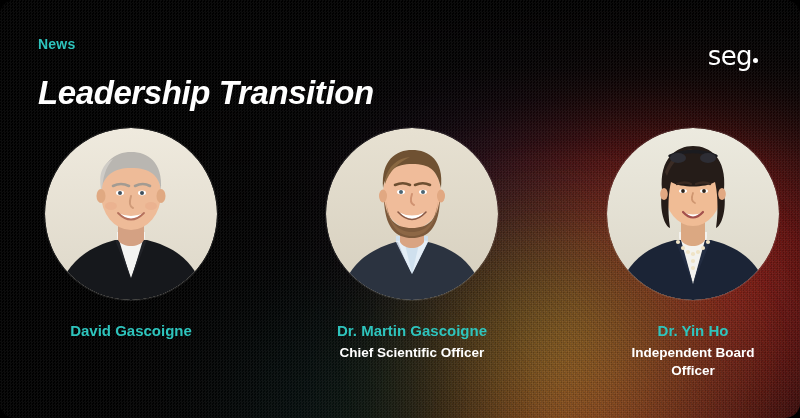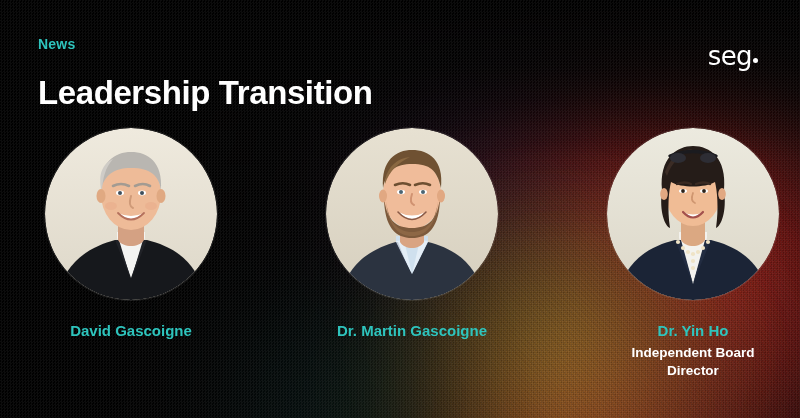--- a/index.html
+++ b/index.html
@@ -1,20 +1,21 @@
 <!DOCTYPE html>
 <html><head>
 <meta charset="utf-8">
 <style>
   html,body{margin:0;padding:0;background:#000;}
   body{width:800px;height:418px;overflow:hidden;font-family:"Liberation Sans",sans-serif;}
 
   .canvas{
     position:relative;width:800px;height:418px;overflow:hidden;
     background:#000;
+    border-radius:15px;
   }
 
   
   .bg-base{position:absolute;inset:0;background:#050404;}
 
   .bg-blob{position:absolute;border-radius:50%;filter:blur(46px);}
   .bg-red-right{
     right:-130px;top:40px;width:520px;height:470px;
     background:radial-gradient(circle at 50% 50%, rgba(196,38,30,.92) 0%, rgba(150,26,24,.62) 38%, rgba(70,12,14,.22) 68%, rgba(0,0,0,0) 82%);
   }
@@ -64,21 +65,21 @@
 
   
   .eyebrow{
     position:absolute;left:38px;top:36px;
     font-size:14px;font-weight:bold;letter-spacing:.2px;
     color:#2ec4bd;
   }
   .headline{
     position:absolute;left:38px;top:52px;
     font-size:33px;font-weight:bold;letter-spacing:-.4px;
-    color:#ffffff;white-space:nowrap;
+    color:#ffffff;white-space:nowrap;font-style:italic;
   }
 
   
   .logo{
     position:absolute;right:40px;top:41px;
     display:flex;align-items:flex-end;
     color:#ffffff;font-size:26px;font-weight:500;letter-spacing:-.6px;
   }
   .logo .seg,.logo .med{font-family:"DejaVu Sans",sans-serif;font-weight:400;}
   .logo .dot{
@@ -232,20 +233,21 @@
             <circle cx="97" cy="64" r="2" fill="#4a6472"></circle>
 
             <path d="M86 66 q-3 9 2 11" stroke="#d09271" stroke-width="2" fill="none" stroke-linecap="round"></path>
 
             <path d="M72 84 q14 14 28 0 q-14 7 -28 0 Z" fill="#ffffff"></path>
             <path d="M72 84 q14 15 28 0" stroke="#8a5a46" stroke-width="1.6" fill="none" stroke-linecap="round"></path>
           </g>
         </svg>
       </div>
       <div class="person-name">Dr. Martin Gascoigne</div>
+      <div class="person-title">Chief Scientific Officer</div>
     </div>
 
     <div class="person">
       <div class="avatar">
         <svg viewBox="0 0 172 172">
           <defs>
             <clipPath id="c3">
                 <circle cx="86" cy="86" r="86"></circle>
               </clipPath>
             <linearGradient id="bg3" x1="0" y1="0" x2="0" y2="1">
@@ -297,17 +299,17 @@
             <circle cx="97" cy="63" r="1.9" fill="#2b2119"></circle>
 
             <path d="M86 65 q-3 8 2 10" stroke="#cf9670" stroke-width="1.8" fill="none" stroke-linecap="round"></path>
 
             <path d="M76 84 q10 10 20 0 q-10 5 -20 0 Z" fill="#ffffff"></path>
             <path d="M76 84 q10 11 20 0" stroke="#a3504c" stroke-width="2.2" fill="none" stroke-linecap="round"></path>
           </g>
         </svg>
       </div>
       <div class="person-name">Dr. Yin Ho</div>
-      <div class="person-title">Independent Board Director</div>
+      <div class="person-title">Independent Board Officer</div>
     </div>
 
   </div>
 </div>
 
 </body></html>

